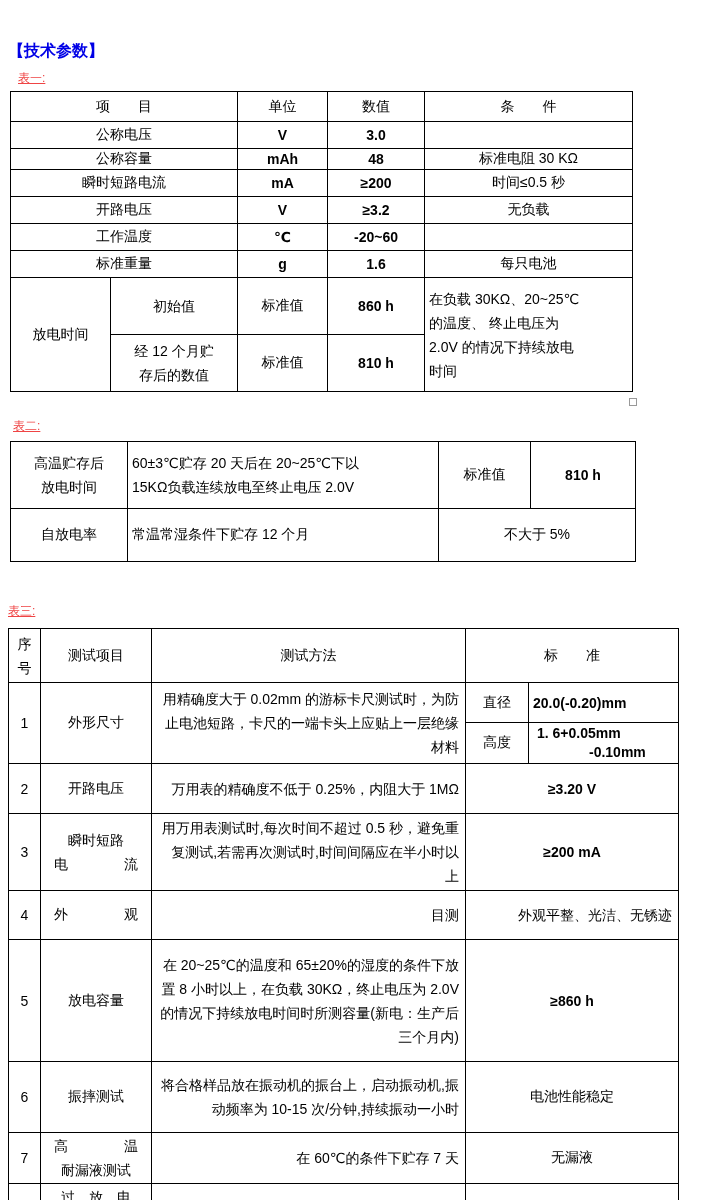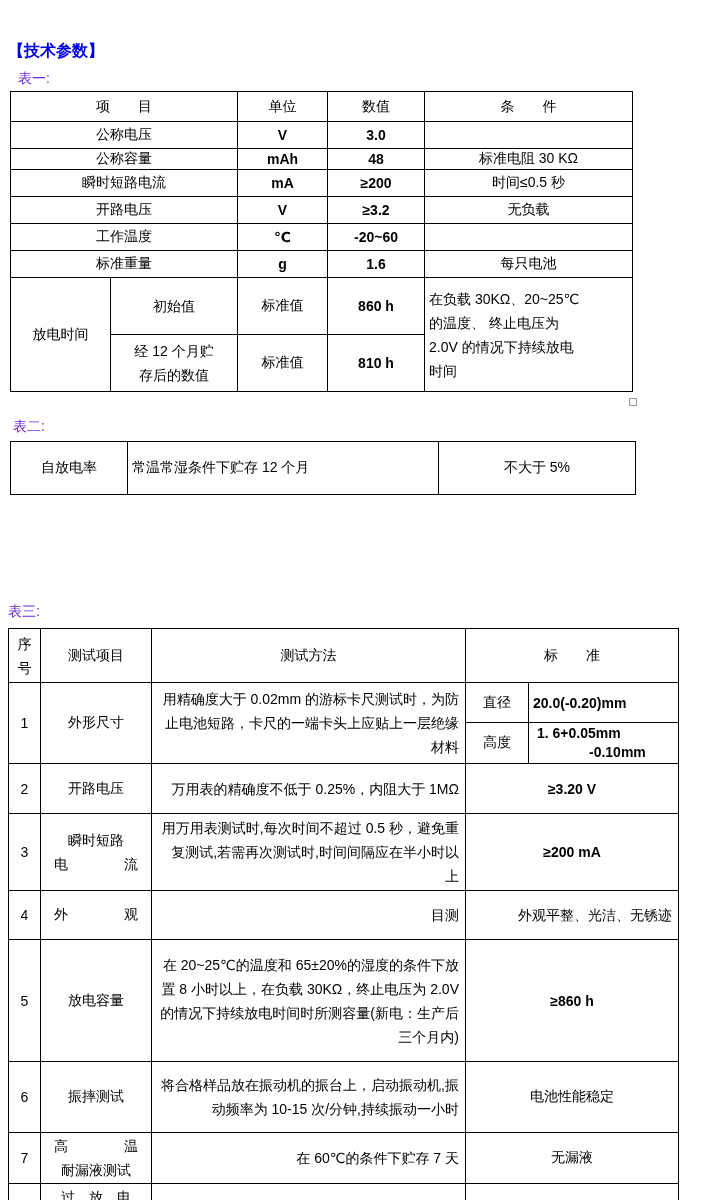--- a/index.html
+++ b/index.html
@@ -1,20 +1,20 @@
 <!DOCTYPE html>
 <html><head>
 <meta charset="utf-8">
 <style>
   html,body{margin:0;padding:0;background:#ffffff;}
   body{font-family:"Liberation Sans","DejaVu Sans",sans-serif;color:#000;}
   #canvas{position:relative;width:718px;height:1200px;background:#ffffff;overflow:hidden;margin-top:36px;}
 
   .doc-title{position:absolute;left:8px;top:5px;font-size:16px;font-weight:bold;color:#0000E6;line-height:20px;}
-  .tbl-label{position:absolute;font-size:14px;color:#6d28d9;line-height:18px;}
+  .tbl-label{position:absolute;font-size:12px;color:#ef4444;line-height:18px;text-decoration:underline;}
   #label-t1{left:18px;top:33px;}
   #label-t2{left:13px;top:381px;}
   #label-t3{left:8px;top:566px;}
 
   table{border-collapse:collapse;table-layout:fixed;position:absolute;background:#fff;}
   td{border:1px solid #000;font-size:14px;text-align:center;vertical-align:middle;padding:1px 4px;overflow:hidden;word-break:break-all;}
 
   #table1{left:10px;top:55px;width:622px;padding-left:9px;}
   #table2{left:10px;top:405px;width:625px;}
   #table3{left:8px;top:592px;width:670px;}
@@ -114,20 +114,28 @@
   <div class="tbl-label" id="label-t2">表二:</div>
 
   <table id="table2">
     <colgroup>
       <col style="width:117px">
         <col style="width:311px">
         <col style="width:92px">
         <col style="width:105px">
     </colgroup>
     <tbody>
+    <tr style="height:67px">
+      <td class="pre lh24">高温贮存后
+放电时间</td>
+      <td class="left pre lh24">60±3℃贮存 20 天后在 20~25℃下以
+15KΩ负载连续放电至终止电压 2.0V</td>
+      <td>标准值</td>
+      <td class="num">810 h</td>
+    </tr>
     <tr style="height:53px">
       <td>自放电率</td>
       <td class="left">常温常湿条件下贮存 12 个月</td>
       <td colspan="2">不大于 5%</td>
     </tr>
   </tbody>
     </table>
 
   <div class="tbl-label" id="label-t3">表三:</div>
 

